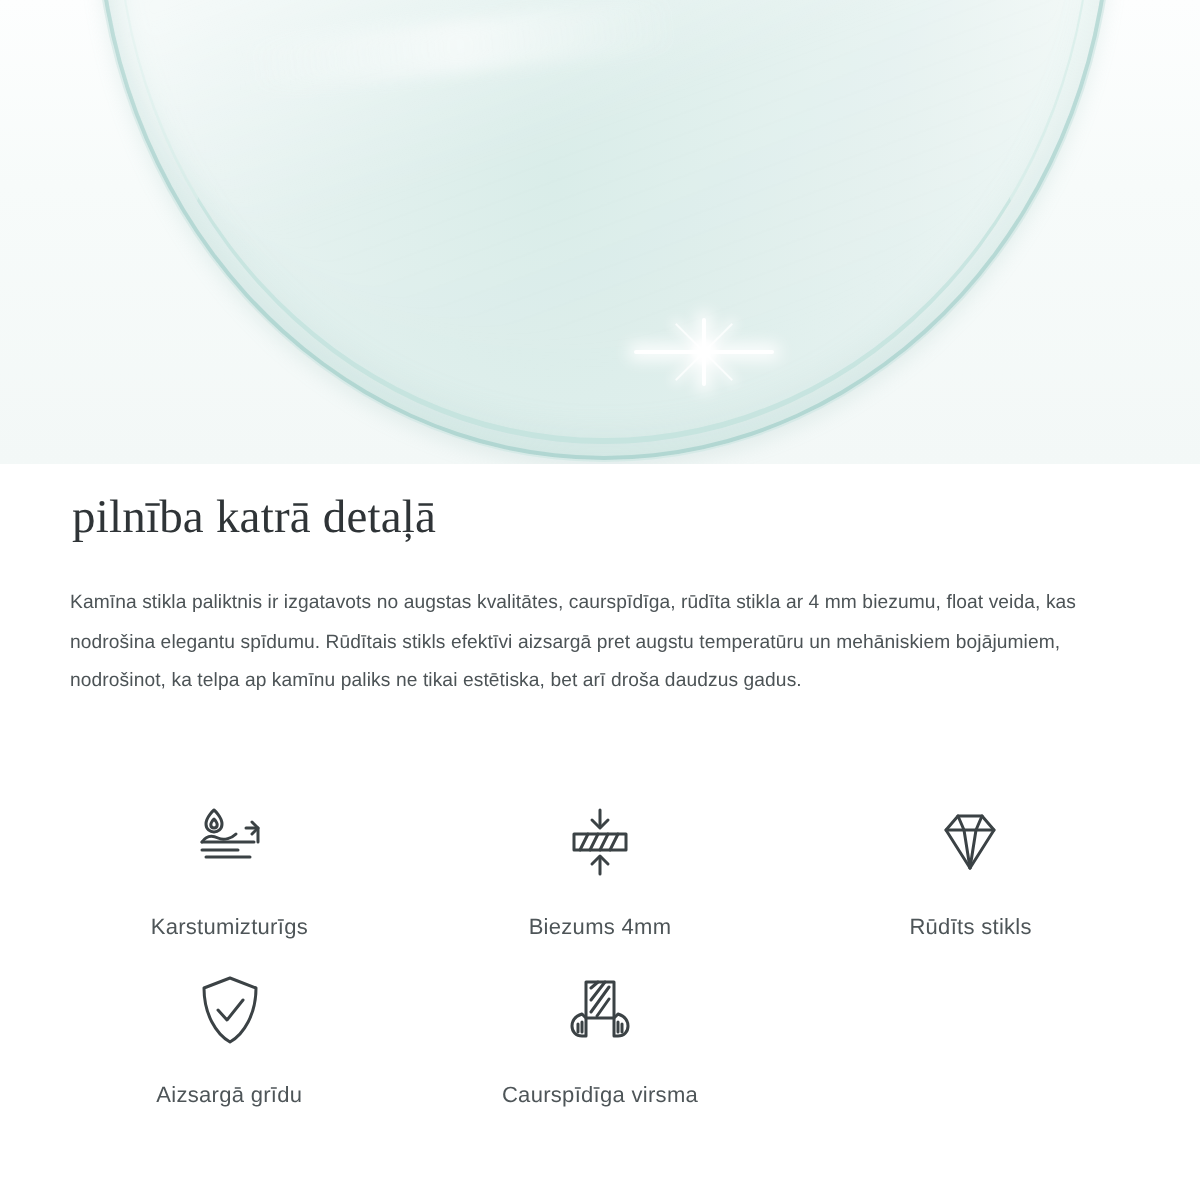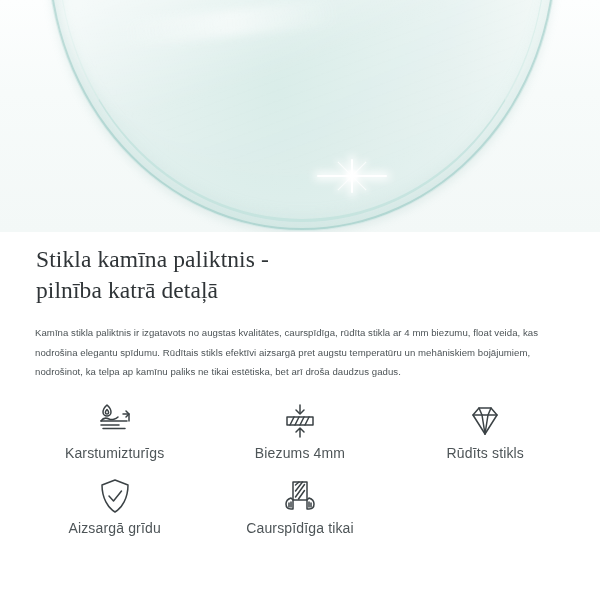--- a/index.html
+++ b/index.html
@@ -172,22 +172,22 @@
     flex-direction: column;
     align-items: center;
     justify-content: flex-start;
   }
   .feature-icon {
     width: 46px; height: 42px;
     display: flex; align-items: center; justify-content: center;
   }
   .feature-icon svg { display: block; }
   .feature-label {
-    margin-top: 3px;
-    font-size: 14px;
+    margin-top: 16px;
+    font-size: 11px;
     color: #4e5558;
     text-align: center;
     letter-spacing: .15px;
   }
 </style>
 </head>
 <body>
 
 <div class="page">
 
@@ -200,21 +200,20 @@
     <div class="glass-streak"></div>
     <div class="sparkle">
       <div class="sparkle-core"></div>
       <div class="sparkle-d1"></div>
       <div class="sparkle-d2"></div>
     </div>
   </div>
 
   <div class="content">
     <h1 class="headline">
-      <span>Stikla kamīna paliktnis -</span>
       <span class="l2">pilnība katrā detaļā</span>
     </h1>
     <p class="body-copy">Kamīna stikla paliktnis ir izgatavots no augstas kvalitātes, caurspīdīga, rūdīta stikla ar 4 mm biezumu, float veida, kas nodrošina elegantu spīdumu. Rūdītais stikls efektīvi aizsargā pret augstu temperatūru un mehāniskiem bojājumiem, nodrošinot, ka telpa ap kamīnu paliks ne tikai estētiska, bet arī droša daudzus gadus.</p>
   </div>
 
   <div class="features">
 
     <div class="feature">
       <div class="feature-icon">
         <svg width="44" height="40" viewBox="0 0 44 40" fill="none" stroke="#3b4245" stroke-width="1.5" stroke-linecap="round" stroke-linejoin="round">
@@ -271,17 +270,17 @@
     <div class="feature">
       <div class="feature-icon">
         <svg width="44" height="40" viewBox="0 0 44 40" fill="none" stroke="#3b4245" stroke-width="1.5" stroke-linecap="round" stroke-linejoin="round">
           <rect x="15" y="6" width="14" height="18"></rect>
           <path d="M17.5 9 L21 6 M17.5 15 L24.5 6 M17.5 21 L26.5 8.5 M20.5 23 L26.5 14.5"></path>
           <path d="M13 22 C10 23 8 25 8 28 C8 31 10 33 13 33 L15 33 L15 24 Z"></path>
           <path d="M31 22 C34 23 36 25 36 28 C36 31 34 33 31 33 L29 33 L29 24 Z"></path>
           <path d="M11 27 L11 31 M13 26 L13 31 M31 26 L31 31 M33 27 L33 31"></path>
         </svg>
       </div>
-      <div class="feature-label">Caurspīdīga tikai</div>
+      <div class="feature-label">Caurspīdīga virsma</div>
     </div>
 
   </div>
 </div>
 
 </body></html>

